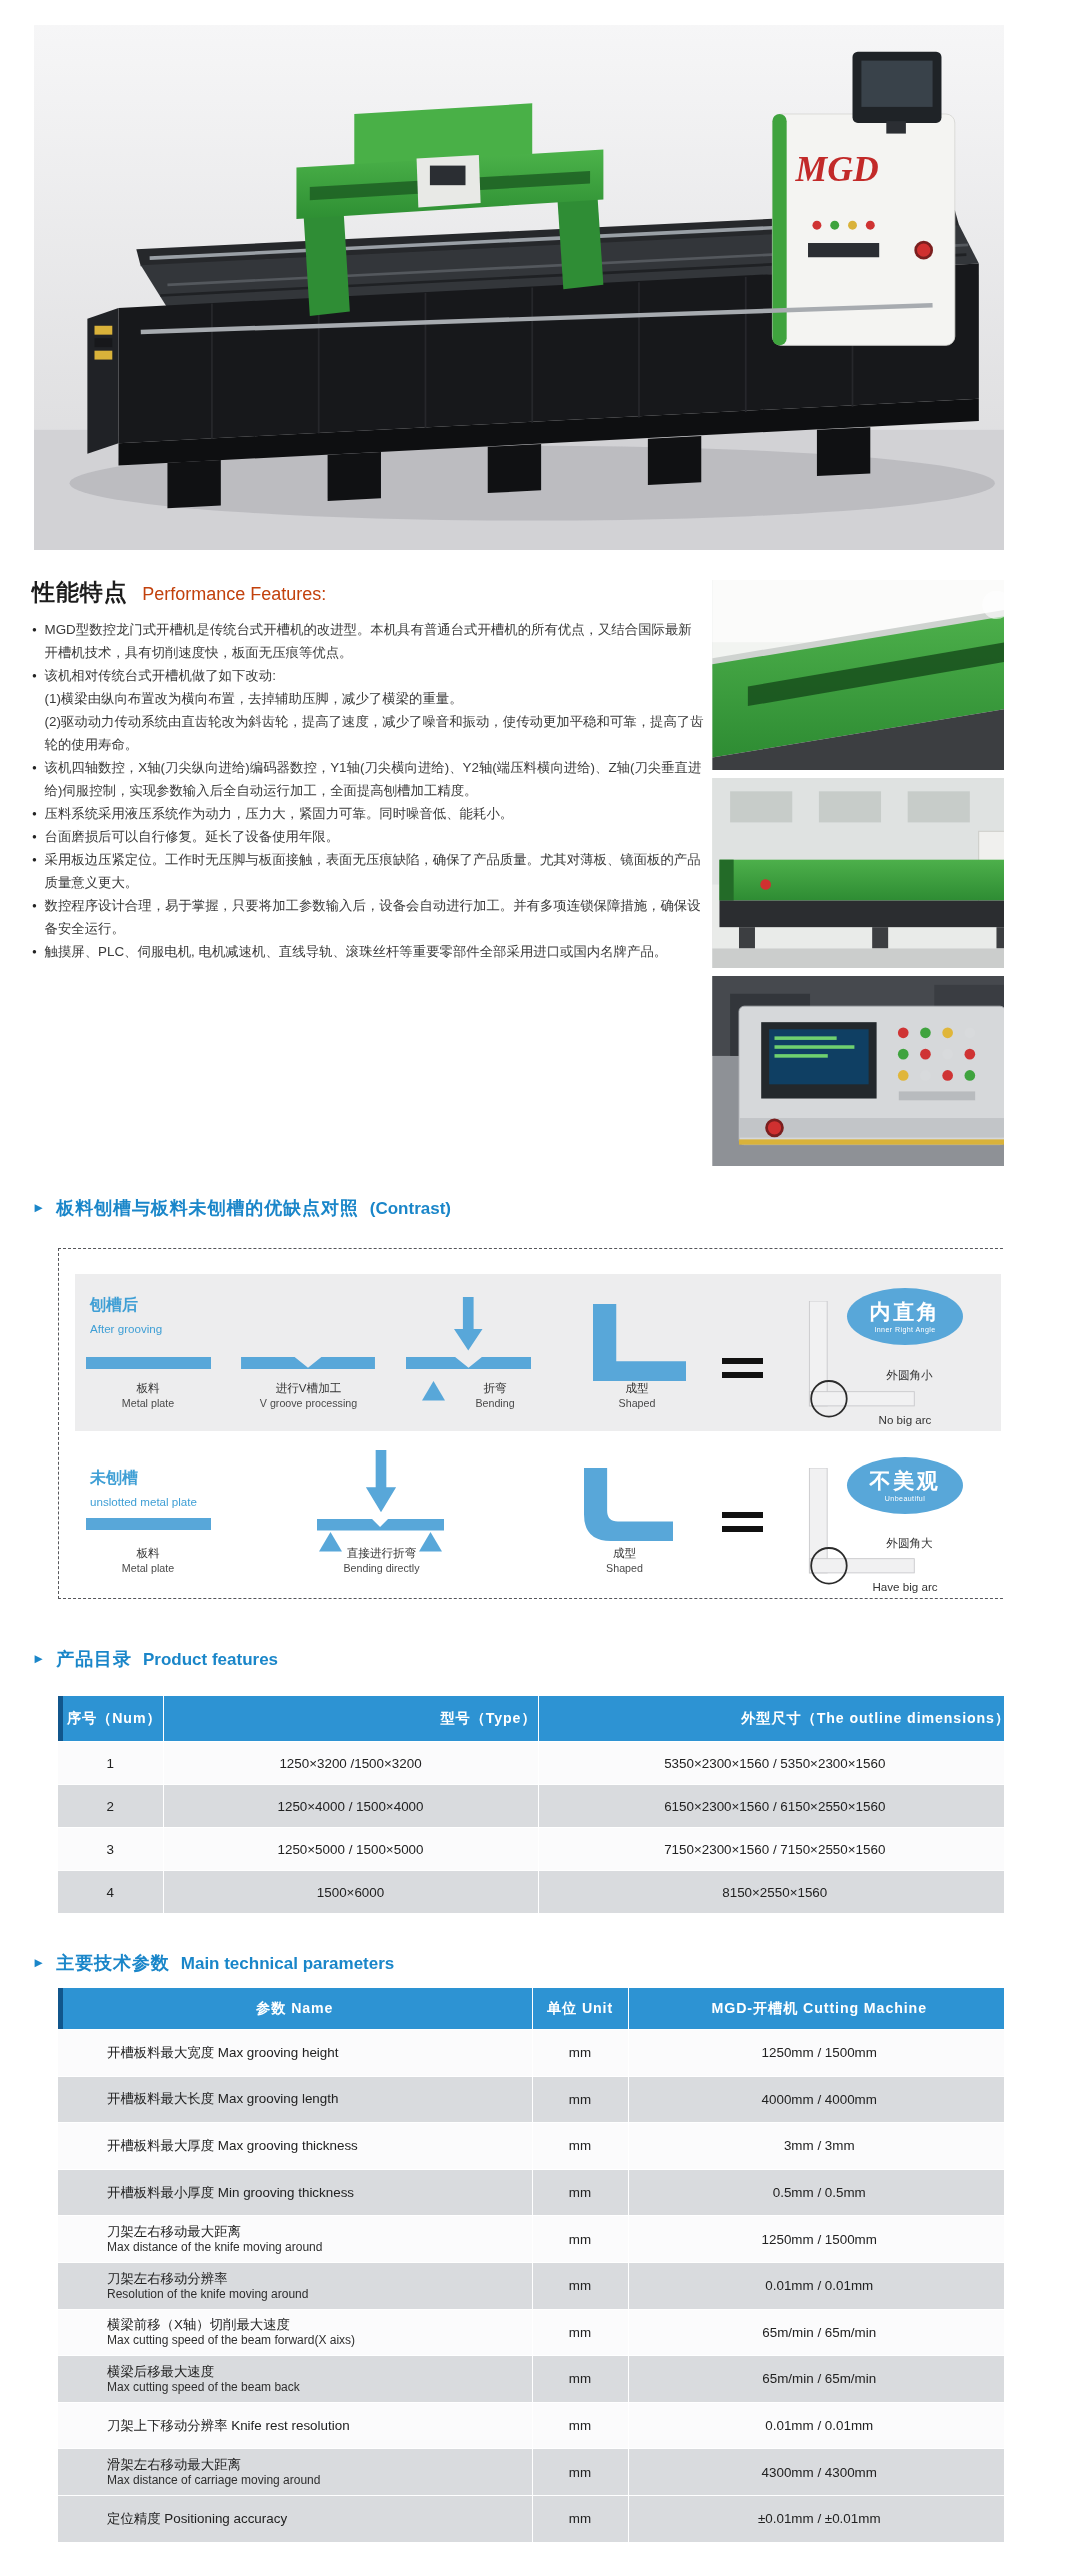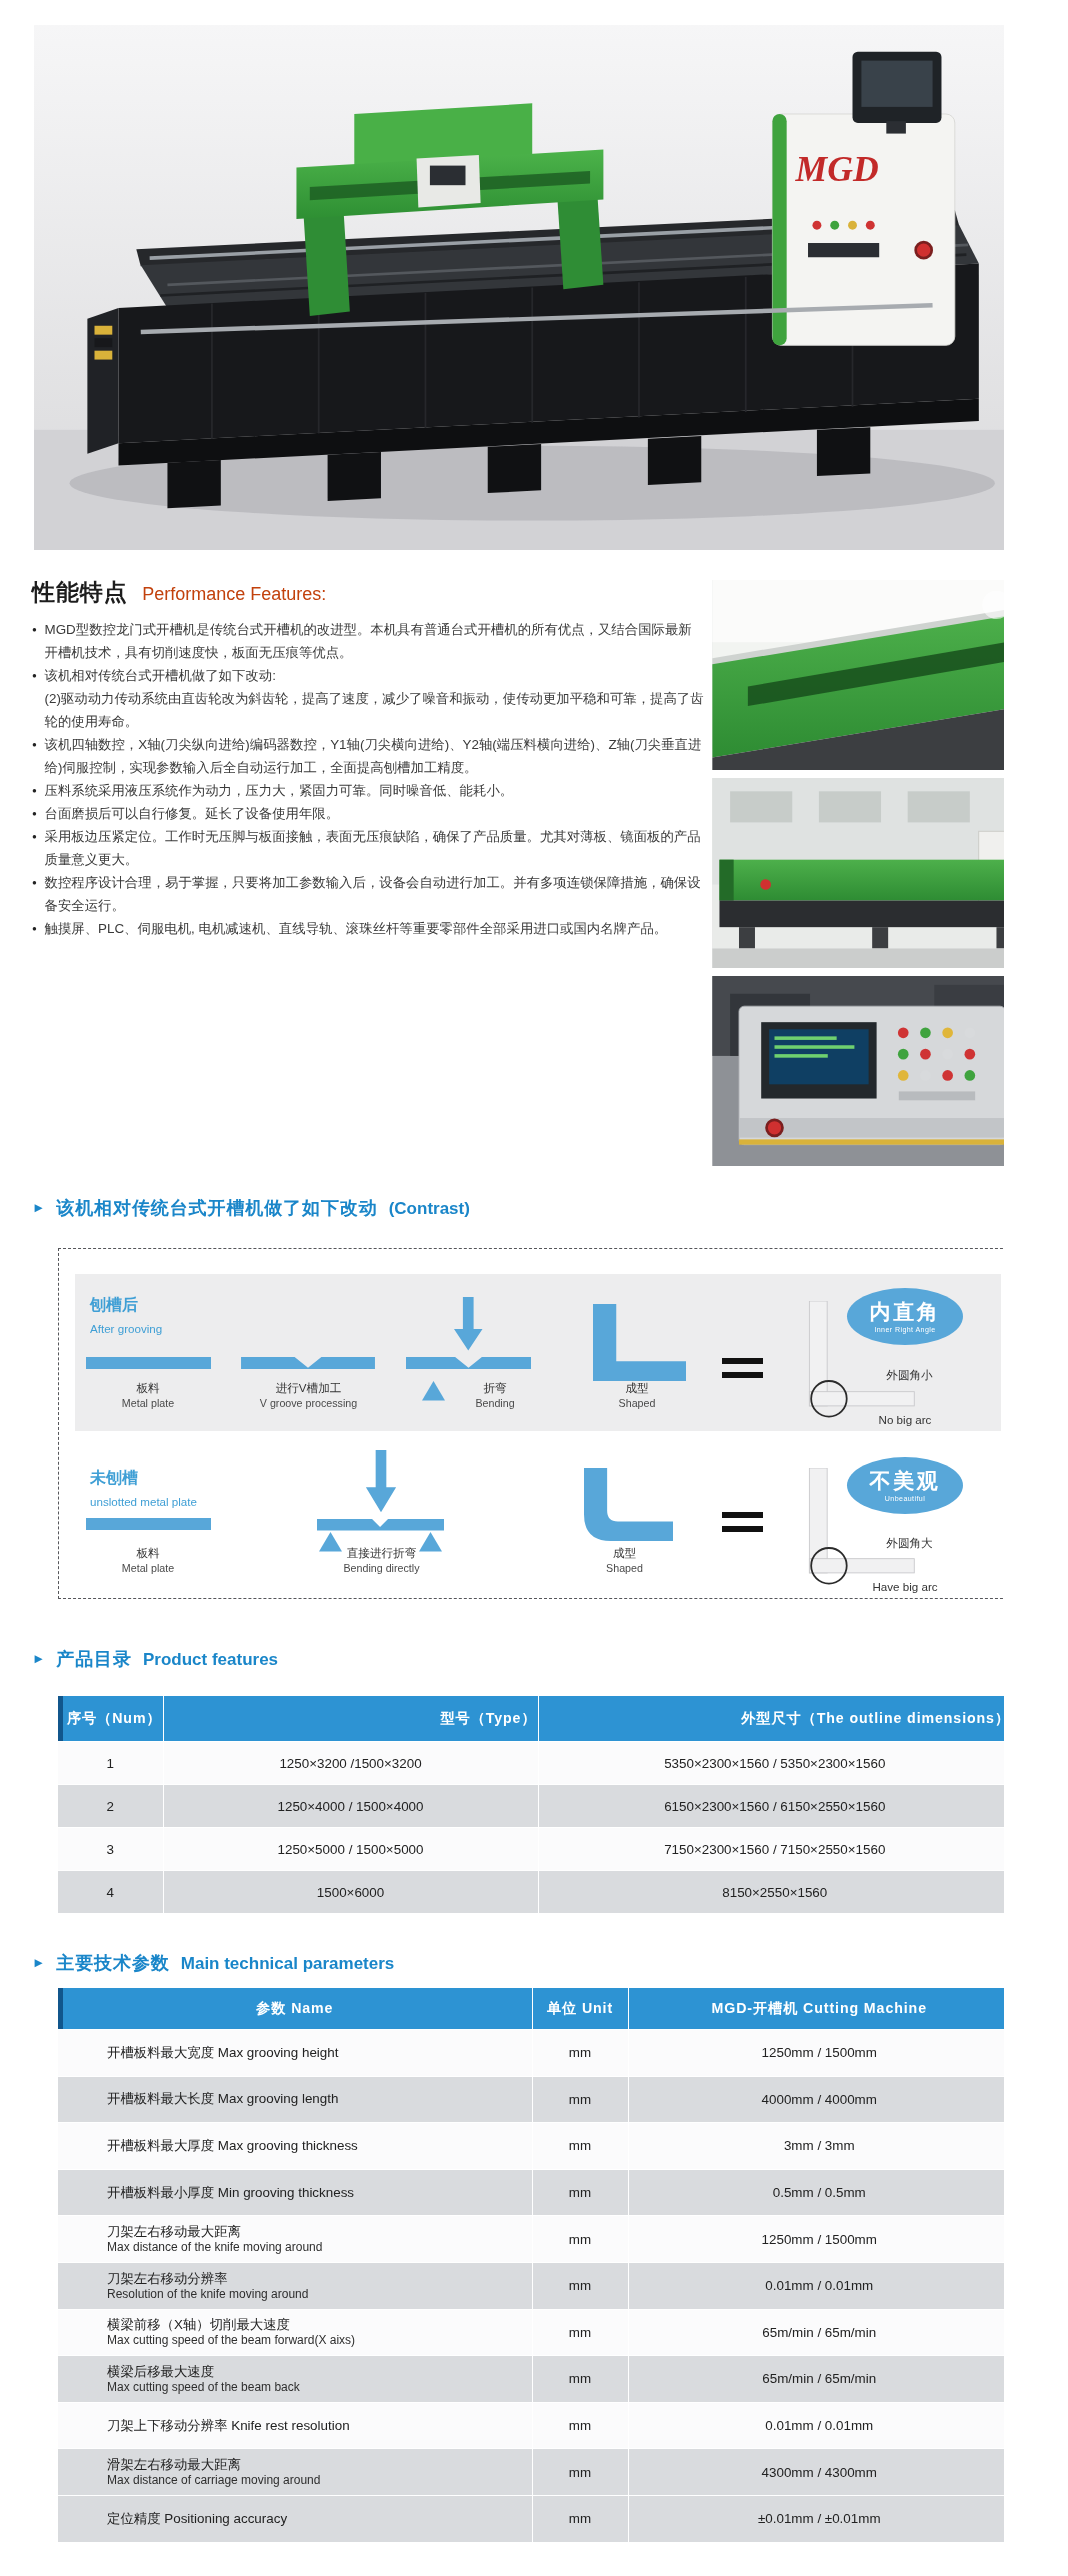--- a/index.html
+++ b/index.html
@@ -142,20 +142,21 @@
     </svg>
   </div>
 
   <div class="features-title">
     <span class="zh">性能特点</span>
     <span class="en">Performance Features:</span>
   </div>
   <ul class="features-list" id="features-list">
       <li class="bullet"><span class="dot">●</span><span>MGD型数控龙门式开槽机是传统台式开槽机的改进型。本机具有普通台式开槽机的所有优点，又结合国际最新开槽机技术，具有切削速度快，板面无压痕等优点。</span></li>
       <li class="bullet"><span class="dot">●</span><span>该机相对传统台式开槽机做了如下改动:</span></li>
+      <li class="sub"><span>(1)横梁由纵向布置改为横向布置，去掉辅助压脚，减少了横梁的重量。</span></li>
       <li class="sub"><span>(2)驱动动力传动系统由直齿轮改为斜齿轮，提高了速度，减少了噪音和振动，使传动更加平稳和可靠，提高了齿轮的使用寿命。</span></li>
       <li class="bullet"><span class="dot">●</span><span>该机四轴数控，X轴(刀尖纵向进给)编码器数控，Y1轴(刀尖横向进给)、Y2轴(端压料横向进给)、Z轴(刀尖垂直进给)伺服控制，实现参数输入后全自动运行加工，全面提高刨槽加工精度。</span></li>
       <li class="bullet"><span class="dot">●</span><span>压料系统采用液压系统作为动力，压力大，紧固力可靠。同时噪音低、能耗小。</span></li>
       <li class="bullet"><span class="dot">●</span><span>台面磨损后可以自行修复。延长了设备使用年限。</span></li>
       <li class="bullet"><span class="dot">●</span><span>采用板边压紧定位。工作时无压脚与板面接触，表面无压痕缺陷，确保了产品质量。尤其对薄板、镜面板的产品质量意义更大。</span></li>
       <li class="bullet"><span class="dot">●</span><span>数控程序设计合理，易于掌握，只要将加工参数输入后，设备会自动进行加工。并有多项连锁保障措施，确保设备安全运行。</span></li>
       <li class="bullet"><span class="dot">●</span><span>触摸屏、PLC、伺服电机, 电机减速机、直线导轨、滚珠丝杆等重要零部件全部采用进口或国内名牌产品。</span></li>
     </ul>
 
   <div class="photos">
@@ -224,21 +225,21 @@
         </g>
         <rect x="30" y="160" width="300" height="22" fill="#c2c5c8"></rect>
         <circle cx="70" cy="171" r="9" fill="#d03030" stroke="#7a1f1f" stroke-width="3"></circle>
         <rect x="30" y="184" width="300" height="6" fill="#d9b23a"></rect>
       </svg>
     </div>
   </div>
 
   <div class="sec-title" style="top:1196px;">
     <span class="marker">►</span>
-    <span class="t-zh">该机相对传统台式开槽机做了如下改动</span>
+    <span class="t-zh">板料刨槽与板料未刨槽的优缺点对照</span>
     <span class="t-en">(Contrast)</span>
   </div>
 
   <div class="contrast-box">
     <div class="band"></div>
 
     <div class="tag-zh" style="left:31px;top:46px;">刨槽后</div>
     <div class="tag-en" style="left:31px;top:73px;">After grooving</div>
 
     <div class="shape" style="left:27px;top:108px;width:125px;height:11.6px;background:#58a7d9;"></div>

